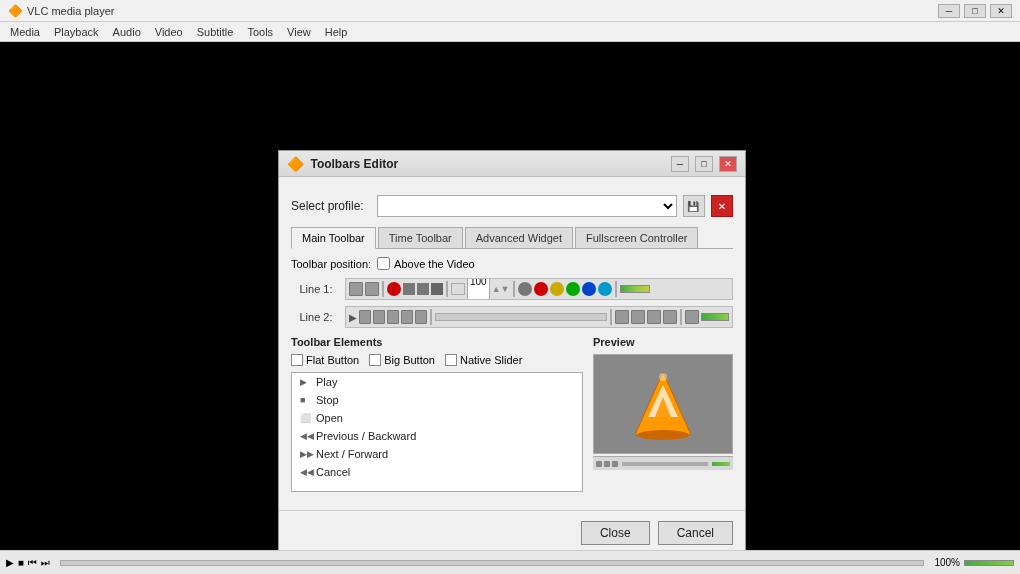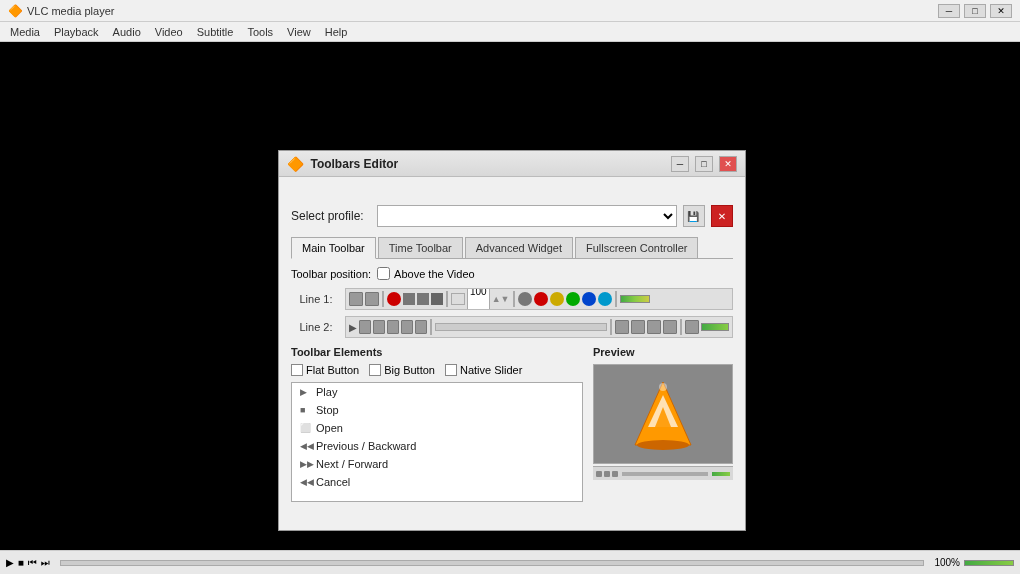--- a/index.html
+++ b/index.html
@@ -114,21 +114,21 @@
       border: 1px solid #aaa;
       display: flex; align-items: center; justify-content: center;
       font-size: 9px;
       cursor: pointer;
     }
     .dialog-title-ctrl.close-btn {
       background: #e05050;
       color: white;
     }
     .dialog-body {
-      padding: 28px 12px;
+      padding: 18px 12px;
     }
     
     .profile-row {
       display: flex;
       align-items: center;
       gap: 6px;
       margin-bottom: 10px;
     }
     .profile-label {
       font-size: 12px;
@@ -546,20 +546,24 @@
             <div class="mini-ctrl"></div>
             <div class="mini-ctrl"></div>
             <div style="flex:1;height:4px;background:#aaa;margin:0 2px;"></div>
             <div style="width:18px;height:4px;background:linear-gradient(to right,#44aa44,#88cc44);"></div>
           </div>
         </div>
 
       </div>
     </div>
 
+    <div class="dialog-footer">
+      <button class="footer-btn">Close</button>
+      <button class="footer-btn">Cancel</button>
+    </div>
   </div>
 
 </div>
 
 <div class="bottom-bar">
   <span style="font-size:10px;">▶</span>
   <span style="font-size:10px;">■</span>
   <span style="font-size:10px;">⏮</span>
   <span style="font-size:10px;">⏭</span>
   <div style="flex:1;height:6px;background:#ccc;border:1px solid #aaa;margin:0 6px;"></div>

